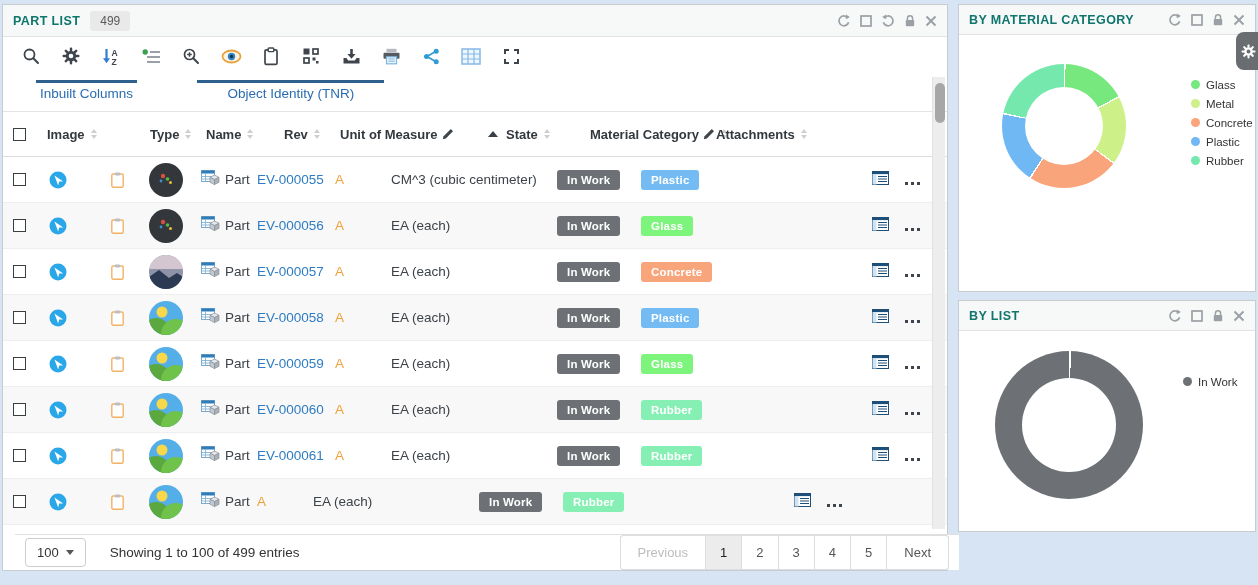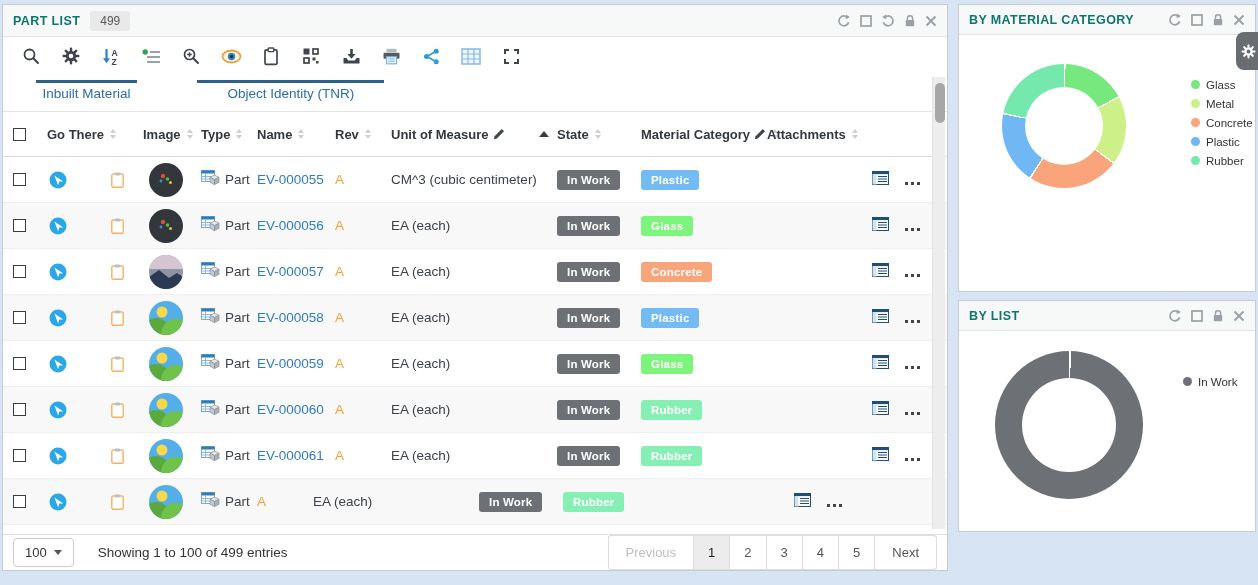--- a/index.html
+++ b/index.html
@@ -56,21 +56,21 @@
            border-radius: 3px; letter-spacing: .2px; white-space: nowrap; }
   .attach-cell { justify-content: flex-end; padding-right: 14px; }
   .dots { display: inline-flex; align-items: center; cursor: pointer; margin-top: 8px; }
   .dots i { width: 3px; height: 3px; background: #3f454c; display: inline-block; margin: 0 1.5px; }
 
   .vscroll { position: absolute; top: 72px; right: 2px; width: 13px; height: 452px;
              background: #ededed; border-left: 1px solid #e2e2e2; }
   .vthumb { position: absolute; top: 6px; left: 1.5px; width: 10px; height: 40px;
             background: #a7a7a7; border-radius: 6px; cursor: grab; }
 
-  .list-footer { position: absolute; bottom: 0; left: 0; width: 100%; height: 36px; background: #fff;
+  .list-footer { position: absolute; bottom: 0; left: 12px; width: 100%; height: 36px; background: #fff;
                  border-top: 1px solid #e0e0e0; display: flex; align-items: center; padding: 0 10px; }
   .pagesize { display: inline-flex; align-items: center; gap: 7px; border: 1px solid #ccc; background: #fff;
               border-radius: 4px; padding: 6px 11px; font-size: 13px; color: #333; cursor: pointer;
               font-family: "Liberation Sans", sans-serif; }
   .caret { width: 0; height: 0; border-left: 4px solid transparent; border-right: 4px solid transparent;
            border-top: 5px solid #555; }
   .showing { margin-left: 24px; font-size: 13.5px; color: #333; }
   .pager { margin-left: auto; display: flex; border: 1px solid #ddd;
            border-radius: 3px; overflow: hidden; background: #5eead4; }
   .pg { padding: 9px 14px; font-size: 13px; color: #555; border-left: 1px solid #ddd; cursor: pointer; background: #fff; }
@@ -237,43 +237,36 @@
           </svg>
         </span>
         <span class="tb-icon">
           <svg width="17" height="17" viewBox="0 0 17 17">
             <path d="M2 6V2h4M11 2h4v4M15 11v4h-4M6 15H2v-4" fill="none" stroke="#3f454c" stroke-width="2"></path>
           </svg>
         </span>
       </div>
 
     <div class="tabsrow">
-      <span class="tab tab-1">Inbuilt Material</span>
+      <span class="tab tab-1">Inbuilt Columns</span>
       <span class="tab tab-2">Object Identity (TNR)</span>
     </div>
 
     <div class="thead" id="thead">
         <div class="hcell" style="width: 34px;">
           <span class="cb"></span>
-        </div>
-        <div class="hcell" style="width: 96px;">
-          <span class="hlabel">Go There</span>
-          <span class="sortpair">
-            <i class="u"></i>
-            <i class="d"></i>
-          </span>
         </div>
         <div class="hcell" style="width: 58px;">
           <span class="hlabel">Image</span>
           <span class="sortpair">
             <i class="u"></i>
             <i class="d"></i>
           </span>
         </div>
-        <div class="hcell" style="width: 56px;">
+        <div class="hcell" style="width: 56px; margin-left: 45px;">
           <span class="hlabel">Type</span>
           <span class="sortpair">
             <i class="u"></i>
             <i class="d"></i>
           </span>
         </div>
         <div class="hcell" style="width: 78px;">
           <span class="hlabel">Name</span>
           <span class="sortpair">
             <i class="u"></i>

